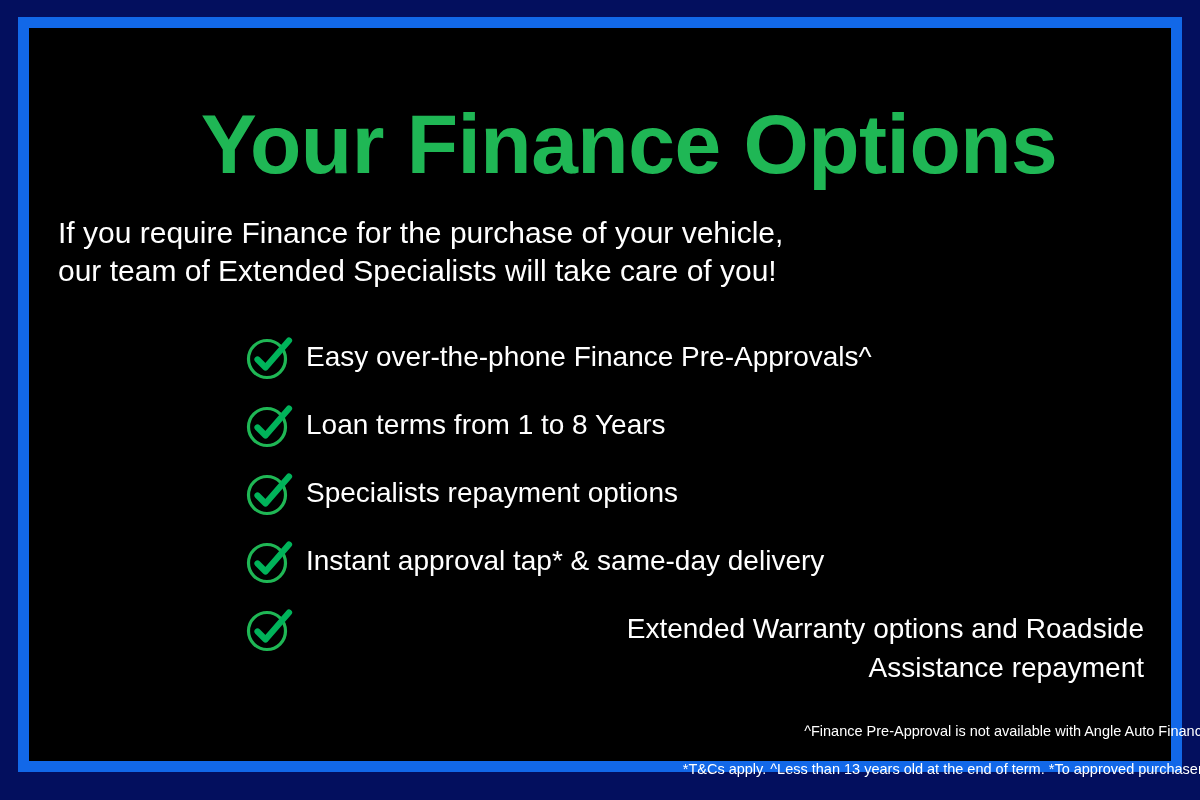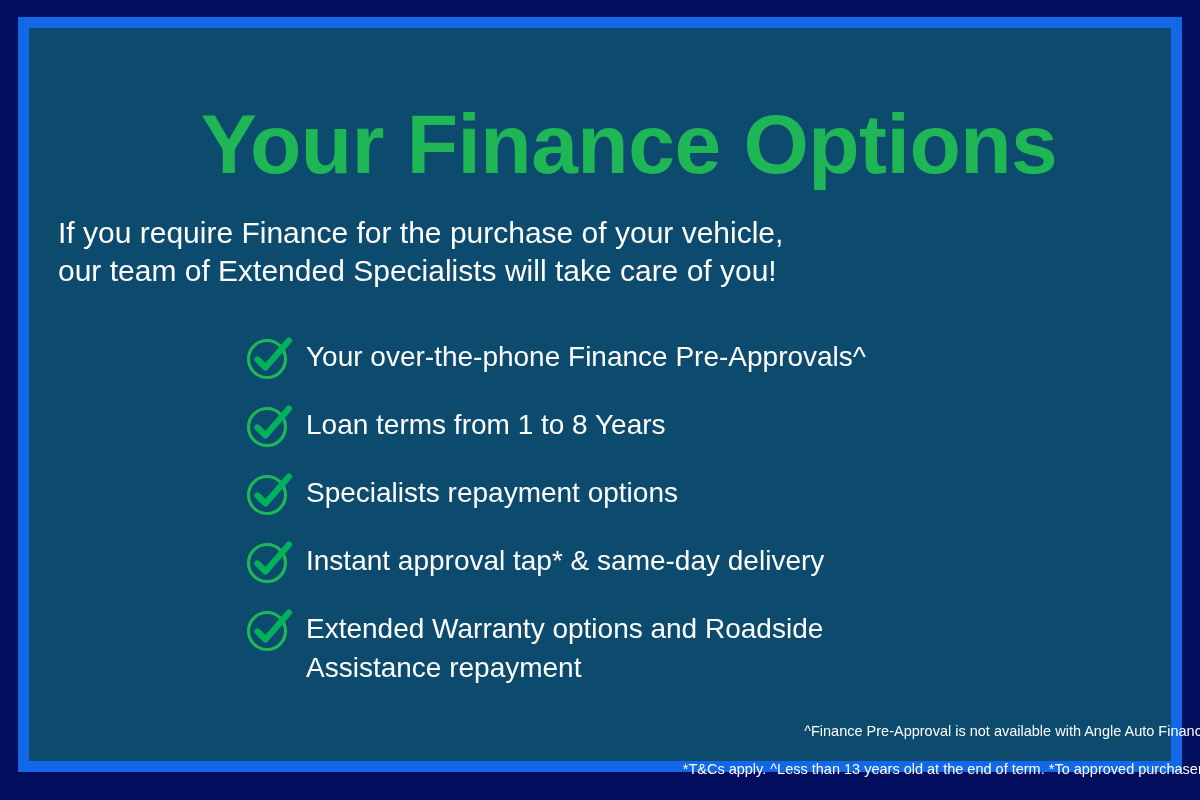--- a/index.html
+++ b/index.html
@@ -27,21 +27,21 @@
 
   
   .frame {
     position: absolute;
     left: 18px;
     top: 17px;
     width: 1164px;
     height: 755px;
     border: 11px solid #1268e8;
     box-sizing: border-box;
-    background: #0c4a6e;
+    background: #000000;
   }
 
   
   .content {
     position: absolute;
     left: 29px;
     top: 28px;
     width: 1142px;
     height: 733px;
     box-sizing: border-box;
@@ -88,20 +88,21 @@
   }
   .bullet-row {
     position: relative;
     min-height: 46px;
     margin-bottom: 22px;
     padding-left: 62px;
     box-sizing: border-box;
   }
   .bullet-row:last-child {
     margin-bottom: 0;
+    text-align: right;
   }
   .check-icon {
     position: absolute;
     left: 0;
     top: -2px;
     width: 52px;
     height: 50px;
     display: block;
   }
   .bullet-text {
@@ -152,21 +153,21 @@
       <div class="bullets">
 
         <div class="bullet-row">
           <span class="check-icon">
             <svg viewBox="0 0 52 50" width="52" height="50" aria-hidden="true">
               <circle cx="23" cy="27" r="18.5" fill="none" stroke="#1fb755" stroke-width="3.2"></circle>
               <path d="M13.5 27.5 L21.5 35.5 L45 8.5" fill="none" stroke="#00b35a" stroke-width="6.2" stroke-linecap="round" stroke-linejoin="round"></path>
             </svg>
           </span>
           <span class="bullet-text">
-            <span>Your over-the-phone Finance Pre-Approvals^</span>
+            <span>Easy over-the-phone Finance Pre-Approvals^</span>
           </span>
         </div>
 
         <div class="bullet-row">
           <span class="check-icon">
             <svg viewBox="0 0 52 50" width="52" height="50" aria-hidden="true">
               <circle cx="23" cy="27" r="18.5" fill="none" stroke="#1fb755" stroke-width="3.2"></circle>
               <path d="M13.5 27.5 L21.5 35.5 L45 8.5" fill="none" stroke="#00b35a" stroke-width="6.2" stroke-linecap="round" stroke-linejoin="round"></path>
             </svg>
           </span>

